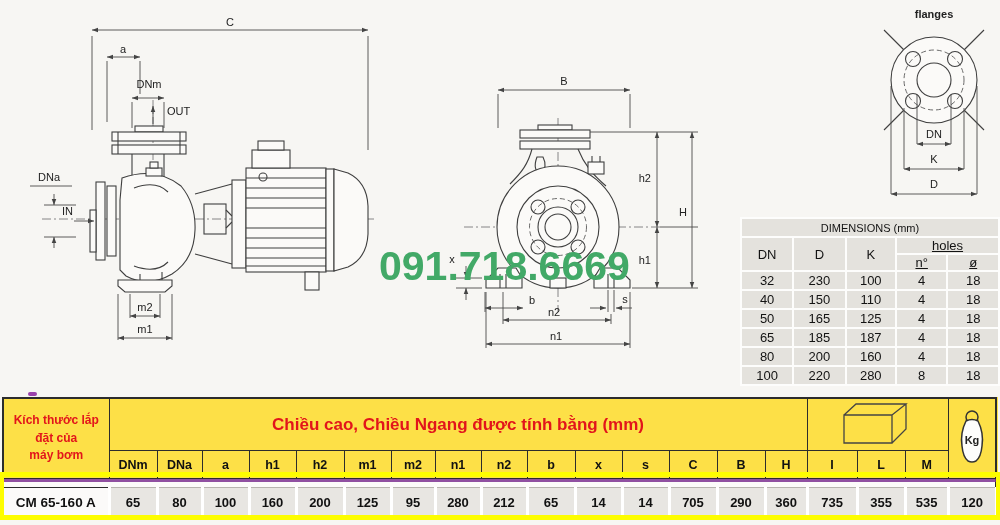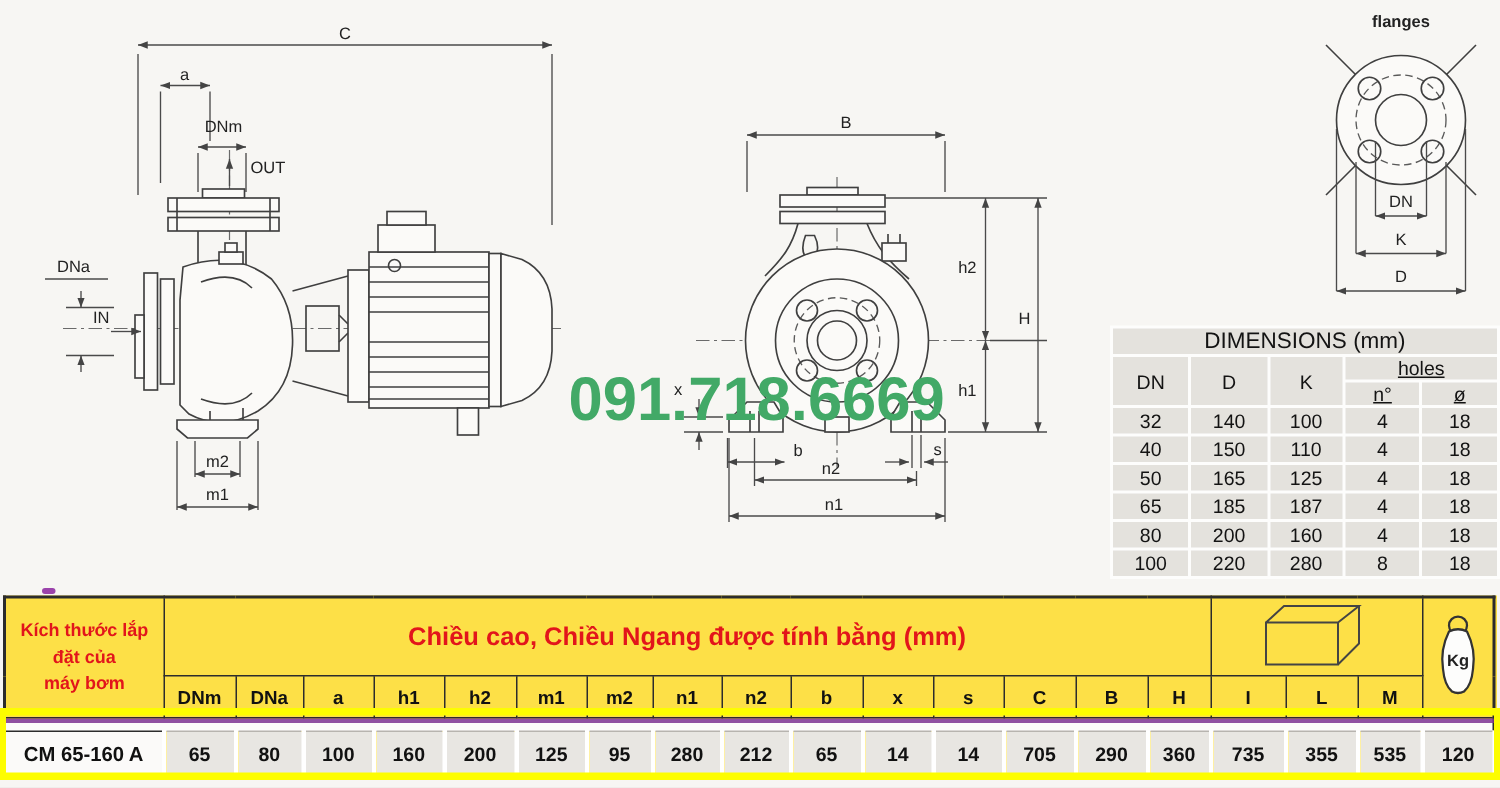--- a/index.html
+++ b/index.html
@@ -14,21 +14,21 @@
   .dash{stroke:#5a5a5a;stroke-width:0.9;fill:none;stroke-dasharray:5 3;}
 
   .watermark{position:absolute;left:379px;top:243px;font-size:41px;font-weight:bold;
              color:#42a967;letter-spacing:0px;z-index:6;white-space:nowrap;}
 
   
   .dim-table{position:absolute;left:740px;top:217px;border-collapse:separate;border-spacing:2px;
              background:#fdfdfc;}
   .dim-table td{background:#e4e2dd;text-align:center;font-size:13px;color:#131313;
                 padding:0 6px;height:17px;}
-  .dim-table td.t{height:17px;font-size:15px;}
+  .dim-table td.t{height:17px;font-size:11px;}
   .dim-table td.h{height:14px;text-decoration:underline;}
   .w1{width:40px}.w2{width:40px}.w3{width:38px}.w4{width:40px}.w5{width:40px}
 
   
   .spec-wrap{position:absolute;left:2px;top:397px;width:997px;z-index:3;}
   .spec-table{border-collapse:collapse;table-layout:fixed;width:995px;background:#fde047;
               border:2px solid #2c2c2c;}
   .spec-table td{border:1px solid #2c2c2c;text-align:center;vertical-align:middle;
                  padding:0;overflow:hidden;font-size:12.5px;color:#111;}
   .spec-table .corner{color:#e2151b;font-weight:bold;font-size:12px;line-height:1.45;}
@@ -311,21 +311,21 @@
       <td class="w2" rowspan="2">D</td>
       <td class="w3" rowspan="2">K</td>
       <td class="h" colspan="2">holes</td>
     </tr>
     <tr>
       <td class="w4 h">n°</td>
       <td class="w5 h">ø</td>
     </tr>
     <tr>
       <td>32</td>
-          <td>140</td>
+          <td>230</td>
           <td>100</td>
           <td>4</td>
           <td>18</td>
     </tr>
     <tr>
       <td>40</td>
           <td>150</td>
           <td>110</td>
           <td>4</td>
           <td>18</td>

